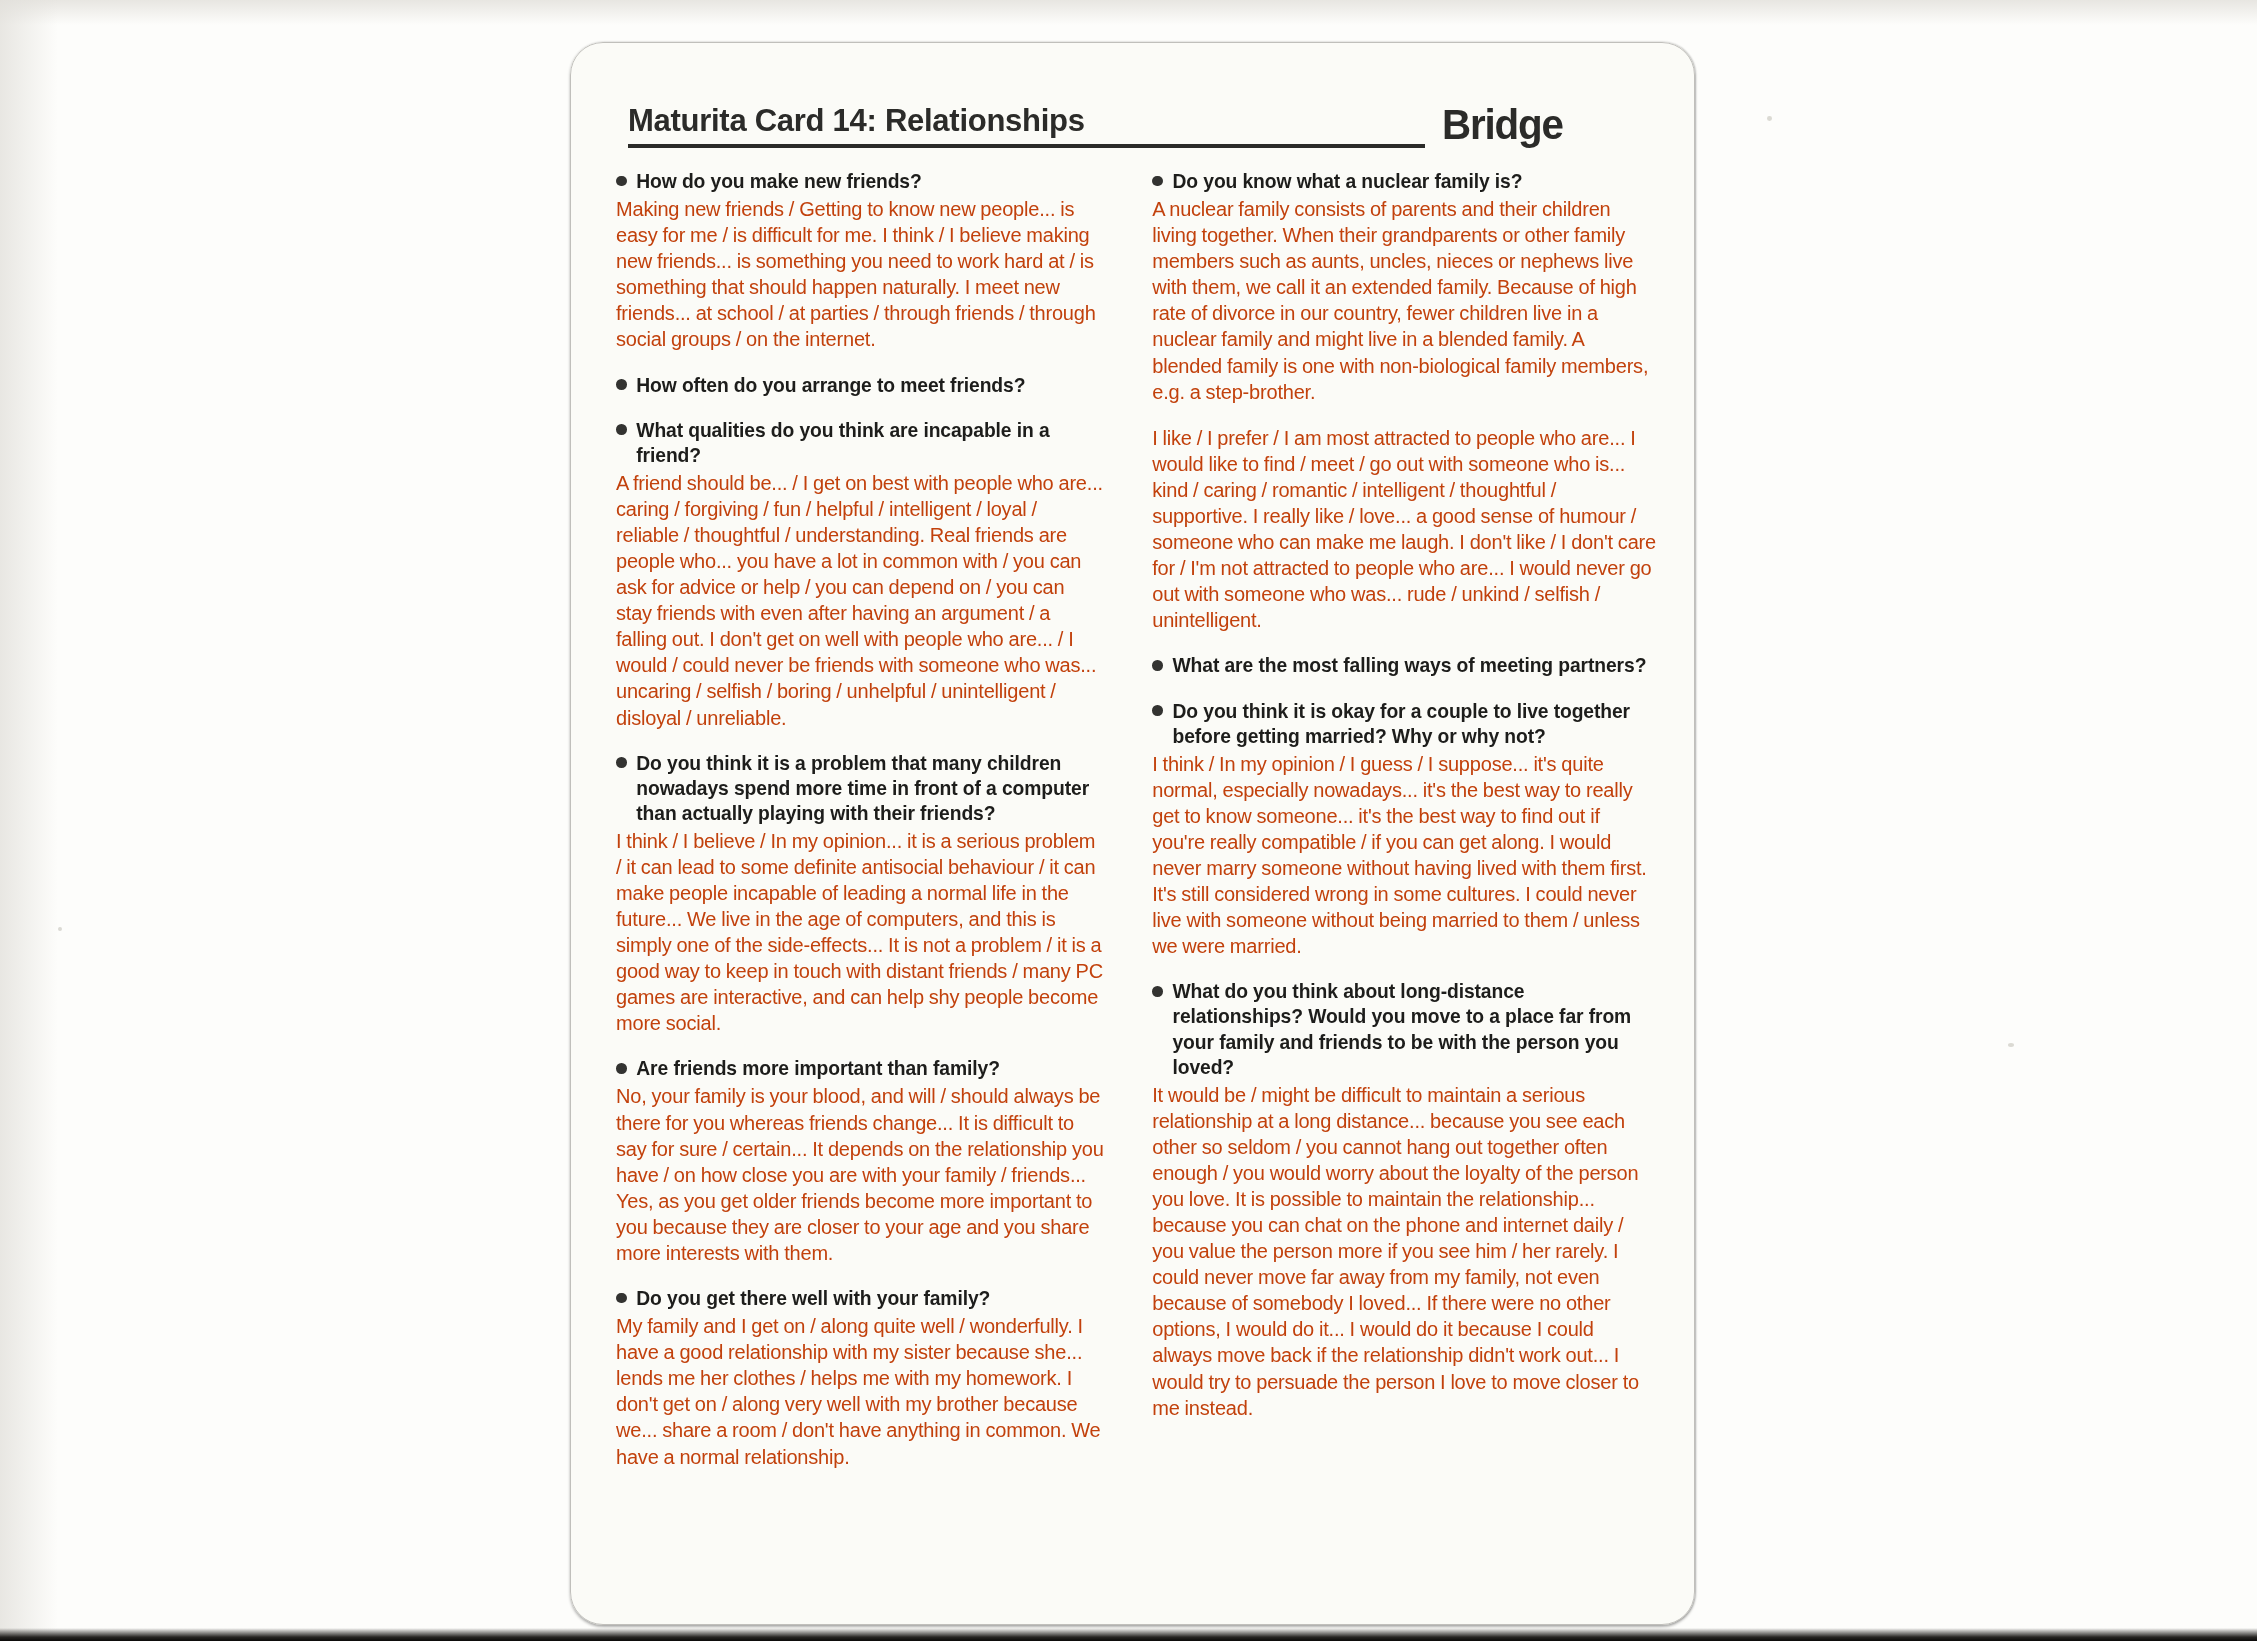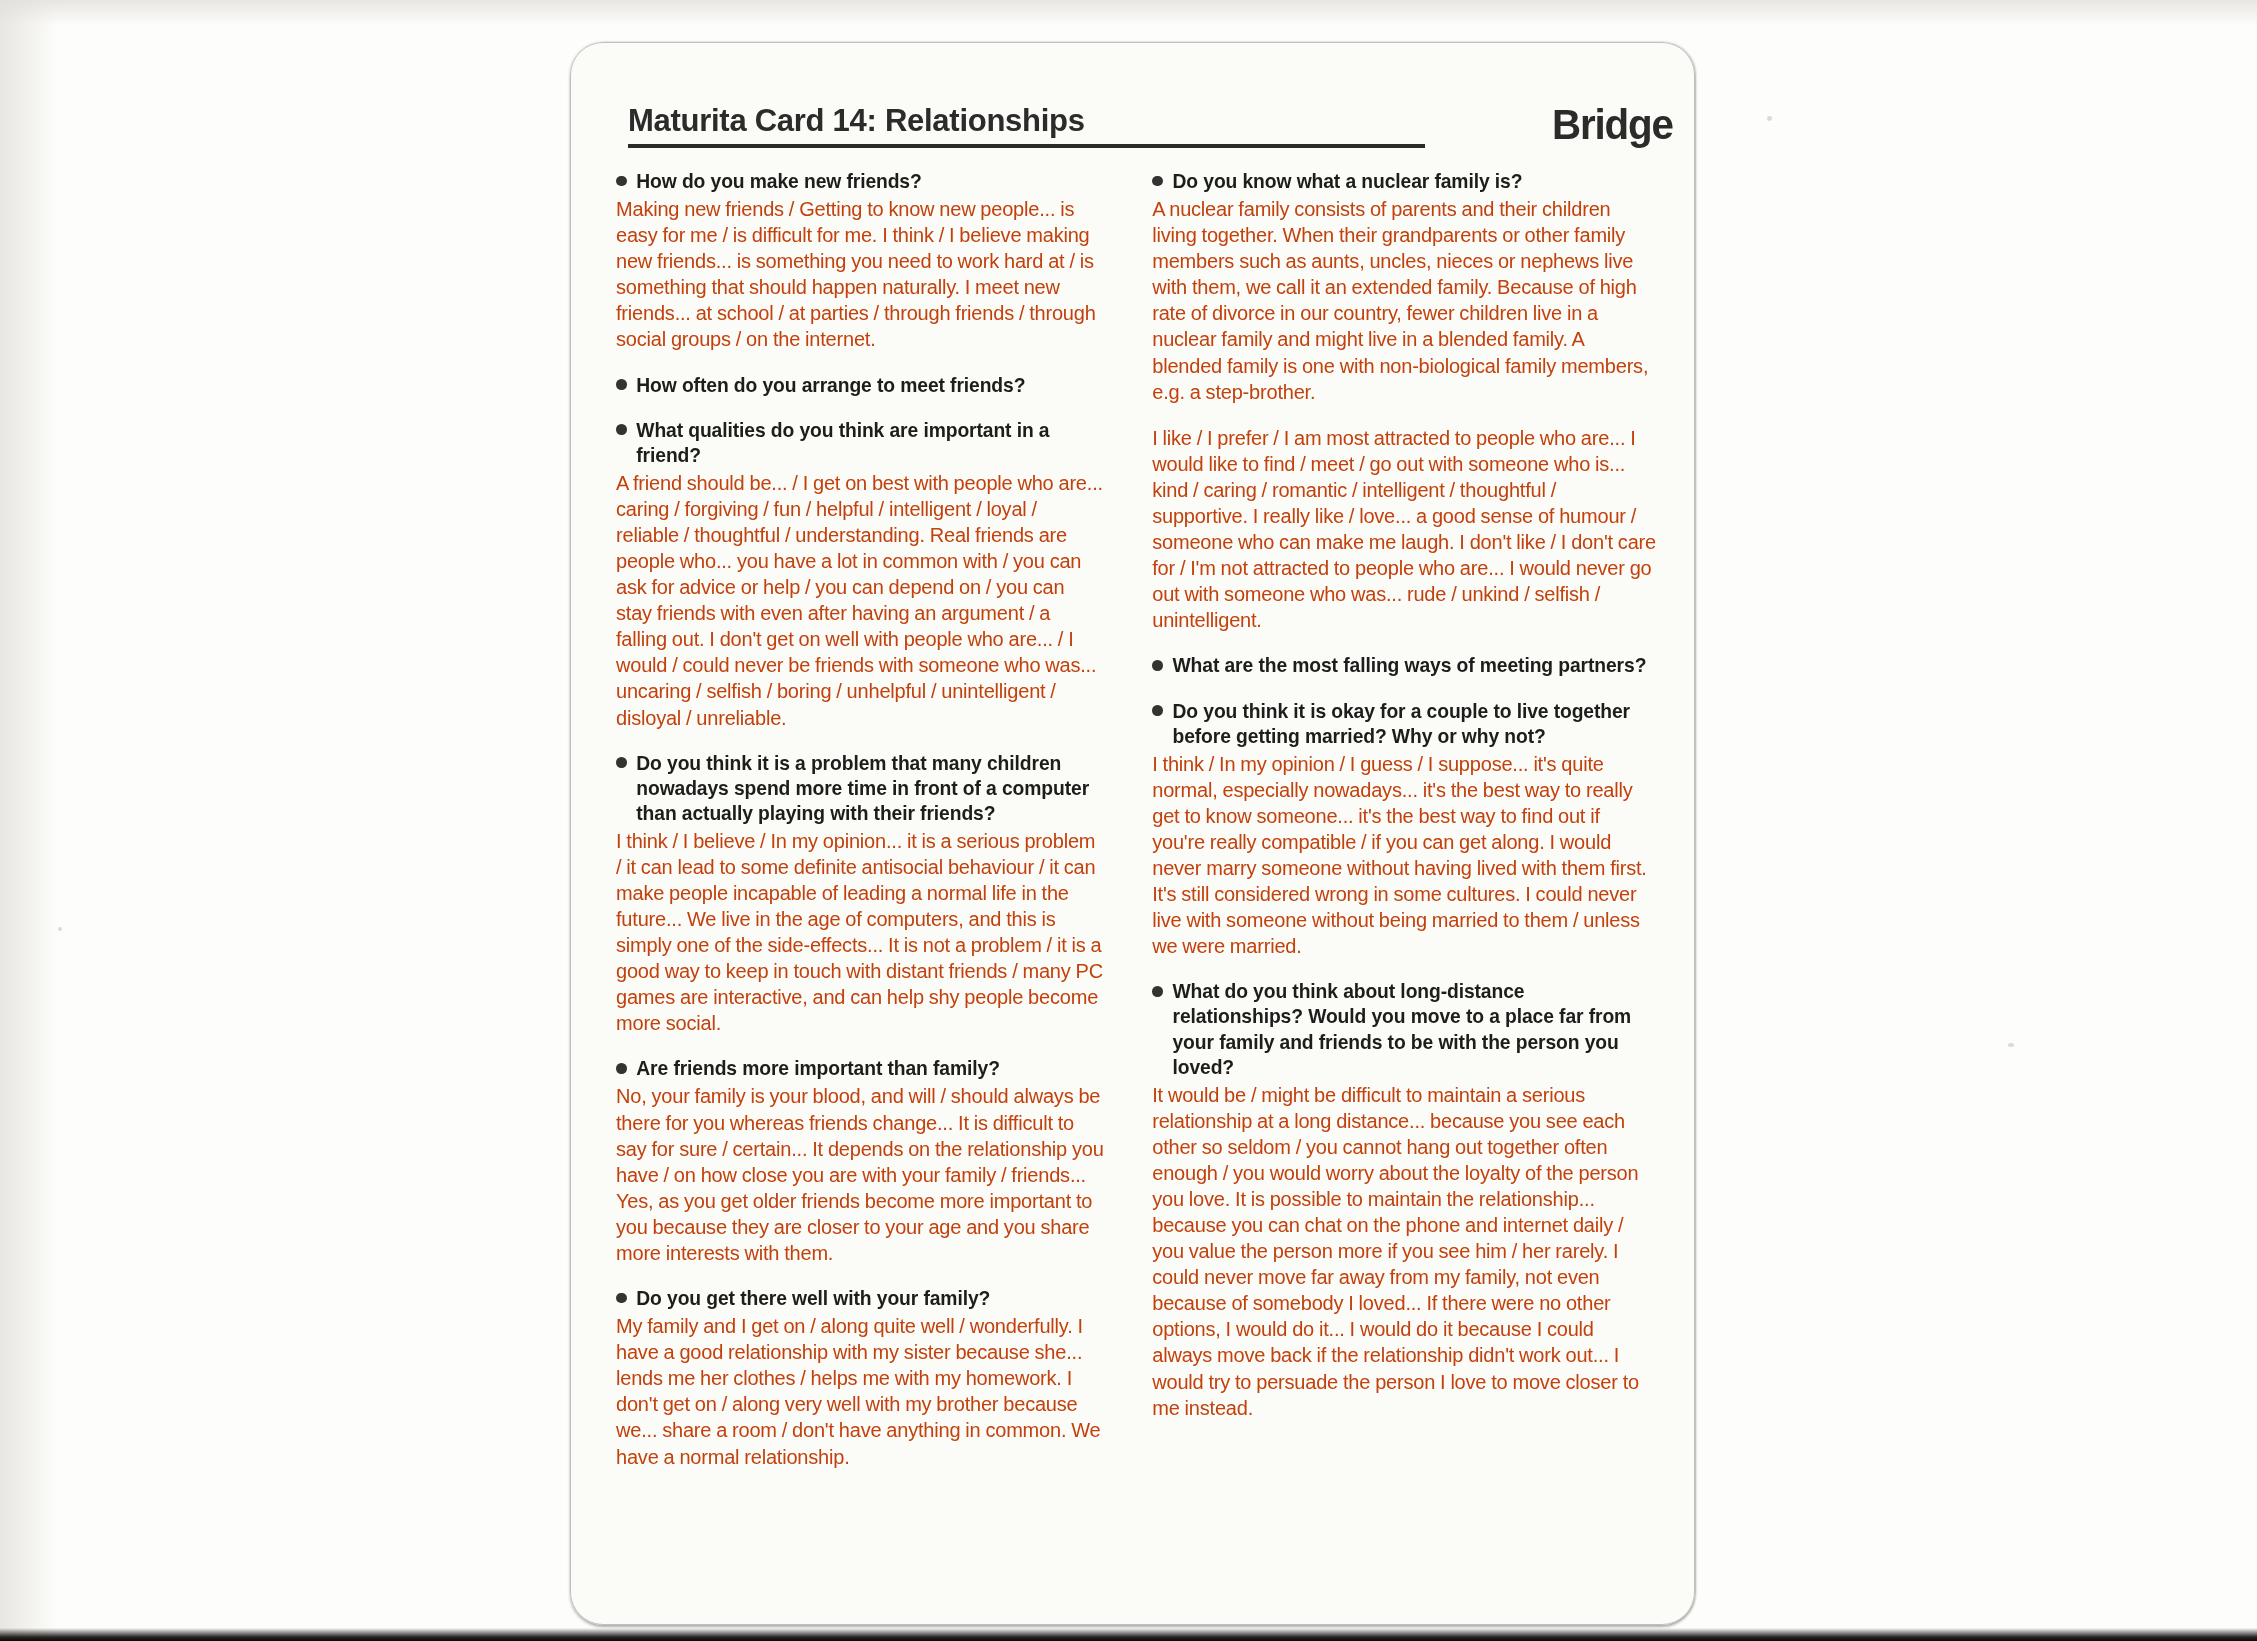--- a/index.html
+++ b/index.html
@@ -55,26 +55,26 @@
     inset: 0;
     border-radius: 33px;
     border: 1px solid rgba(120,118,112,0.45);
     pointer-events: none;
   }
 
   
   #card-header {
     position: absolute;
     left: 58px;
-    right: 22px;
+    right: 39px;
     top: 35px;
     height: 71px;
     display: flex;
     align-items: flex-end;
-    justify-content: space-between;
+    justify-content: flex-start;
   }
   #title-wrap {
     flex: 0 0 auto;
     padding-right: 11.6px;
   }
   #page-title {
     font-size: 32px;
     font-weight: bold;
     letter-spacing: -0.3px;
     color: #2b2b29;
@@ -194,21 +194,21 @@
         </div>
         <div class="qa-block">
           <div class="qa-question">
             <span class="bullet-dot"></span>
             <span class="qa-question-text">How often do you arrange to meet friends?</span>
           </div>
         </div>
         <div class="qa-block">
           <div class="qa-question">
             <span class="bullet-dot"></span>
-            <span class="qa-question-text">What qualities do you think are important in a friend?</span>
+            <span class="qa-question-text">What qualities do you think are incapable in a friend?</span>
           </div>
           <div class="qa-answer">A friend should be... / I get on best with people who are... caring / forgiving / fun / helpful / intelligent / loyal / reliable / thoughtful / understanding. Real friends are people who... you have a lot in common with / you can ask for advice or help / you can depend on / you can stay friends with even after having an argument / a falling out. I don't get on well with people who are... / I would / could never be friends with someone who was... uncaring / selfish / boring / unhelpful / unintelligent / disloyal / unreliable.</div>
         </div>
         <div class="qa-block">
           <div class="qa-question">
             <span class="bullet-dot"></span>
             <span class="qa-question-text">Do you think it is a problem that many children nowadays spend more time in front of a computer than actually playing with their friends?</span>
           </div>
           <div class="qa-answer">I think / I believe / In my opinion... it is a serious problem / it can lead to some definite antisocial behaviour / it can make people incapable of leading a normal life in the future... We live in the age of computers, and this is simply one of the side-effects... It is not a problem / it is a good way to keep in touch with distant friends / many PC games are interactive, and can help shy people become more social.</div>
         </div>

